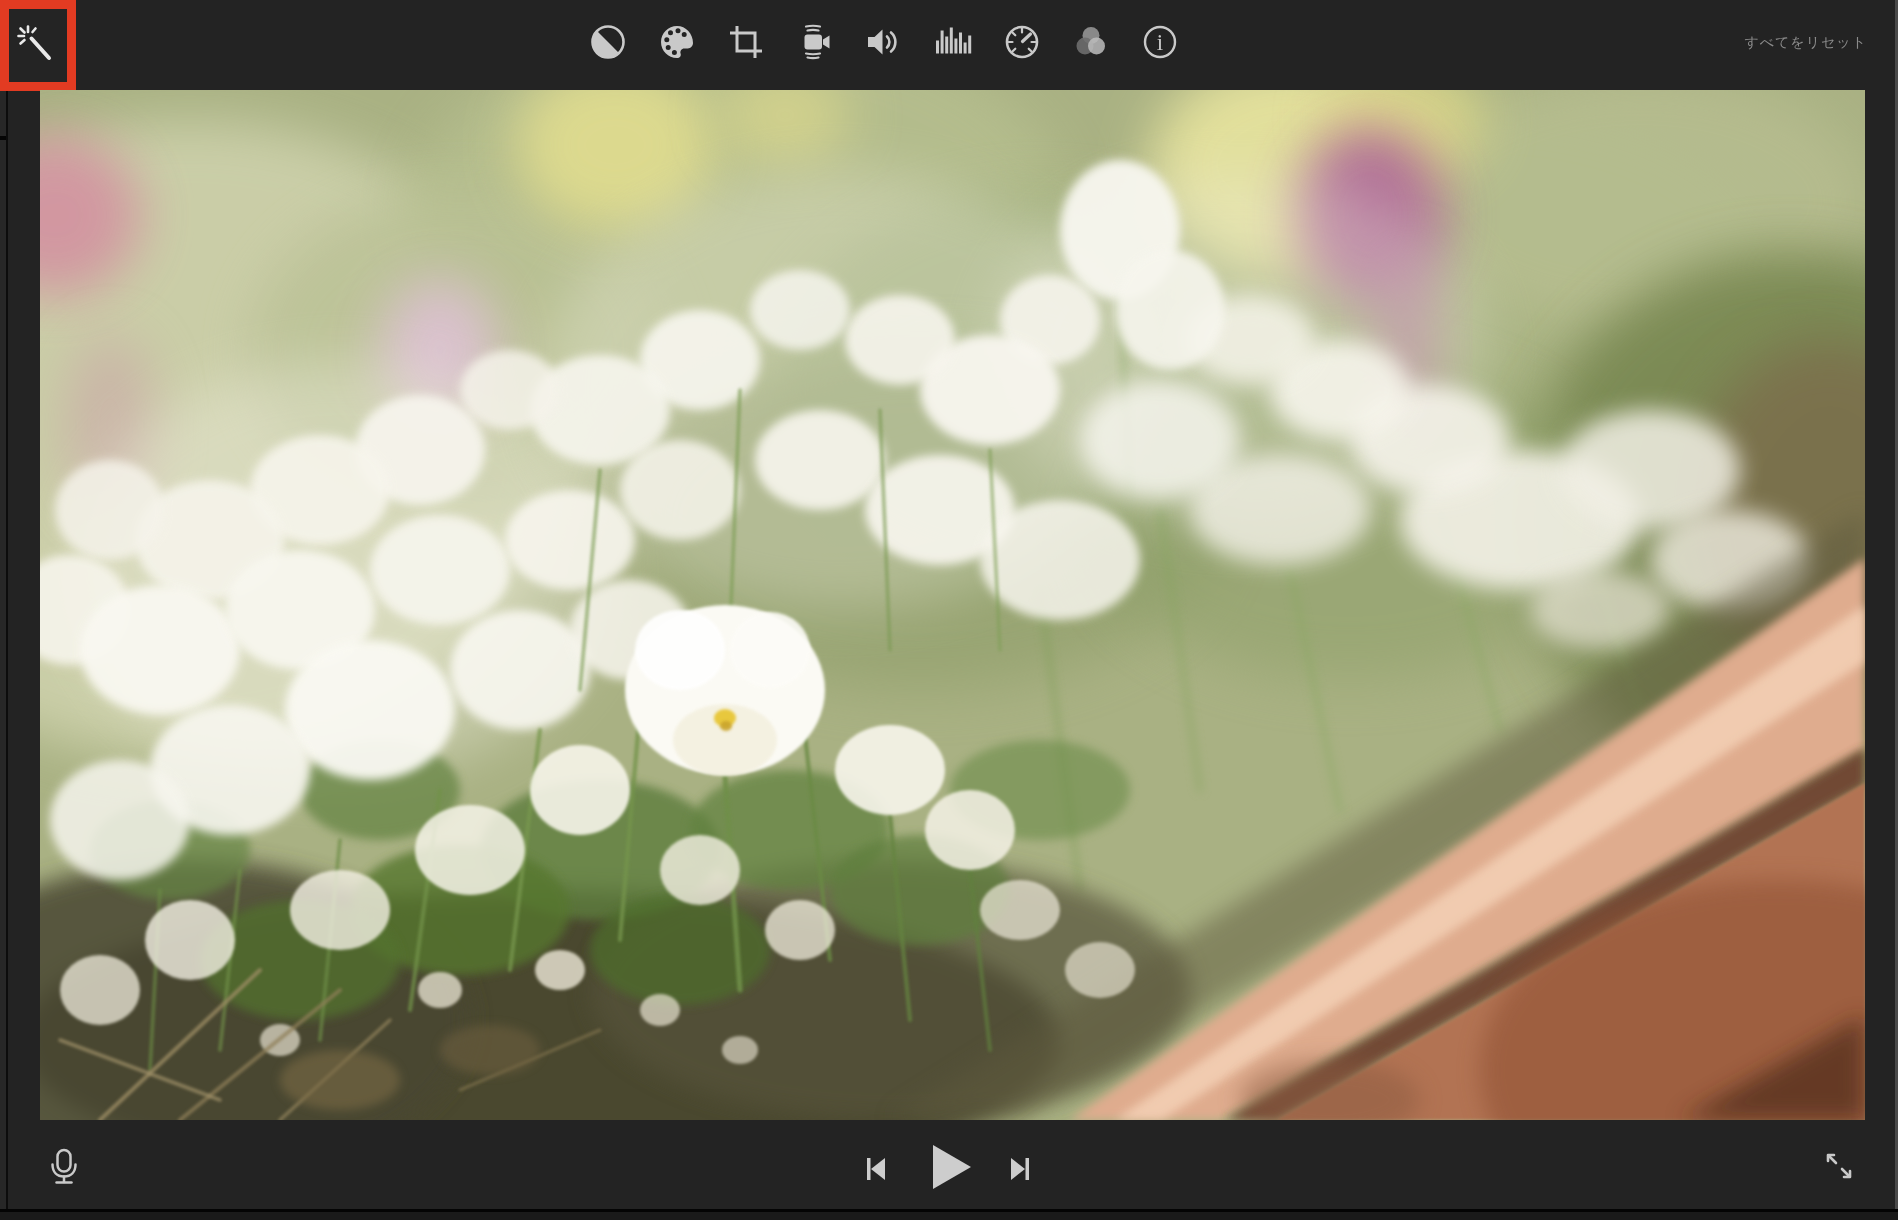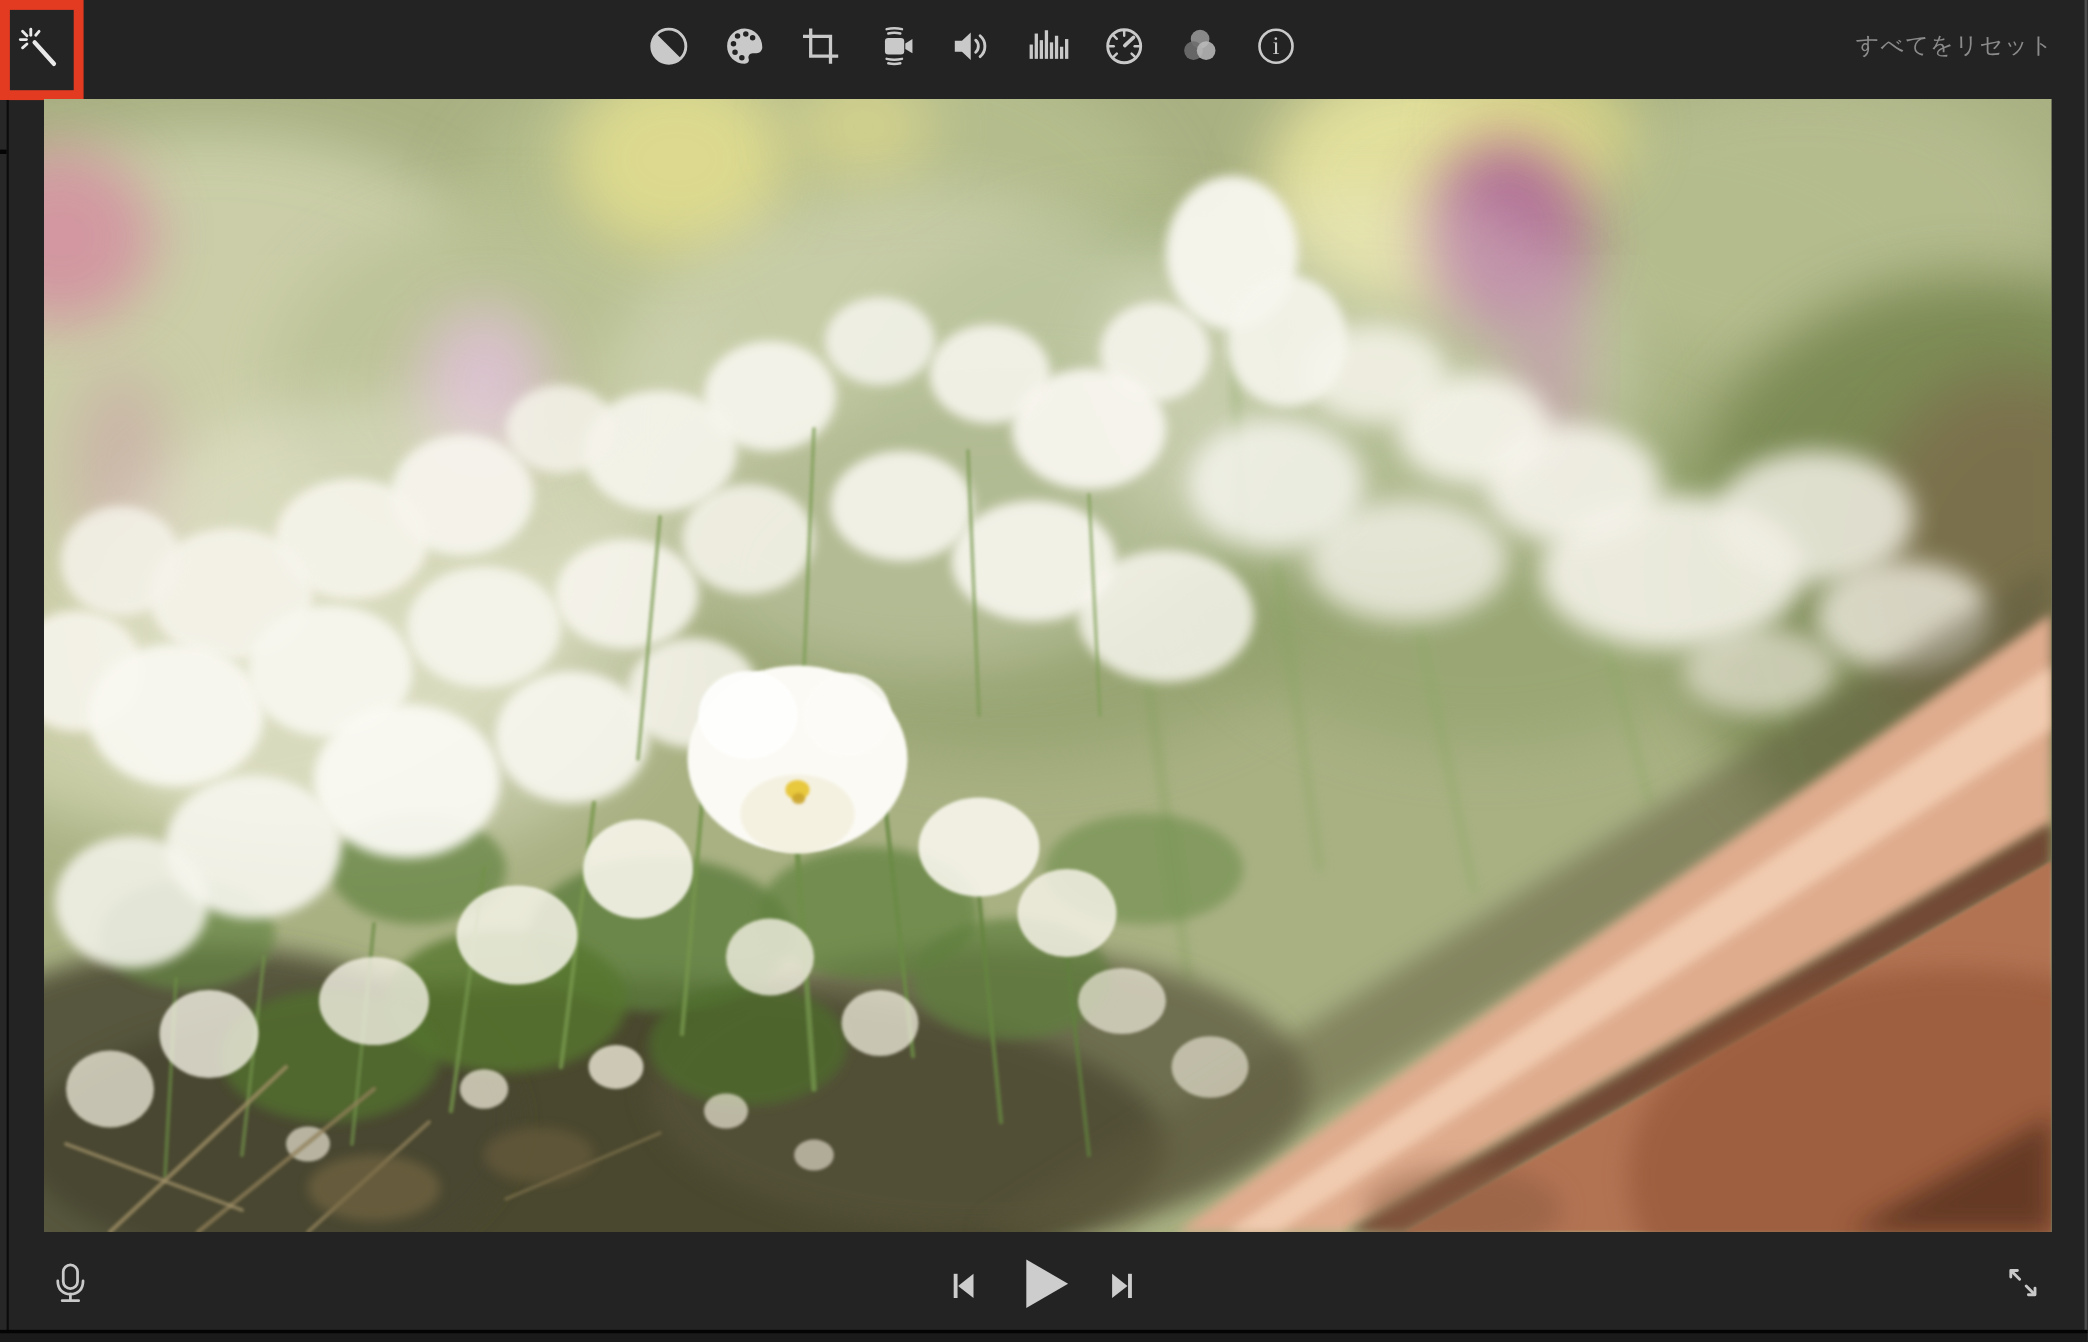--- a/index.html
+++ b/index.html
@@ -9,21 +9,21 @@
   .left-strip{position:absolute;left:0;top:91px;width:6px;height:1129px;background:#272727;
               border-right:2px solid #0c0c0c;}
   .left-tick{position:absolute;left:0;top:136px;width:6px;height:4px;background:#050505;}
   .right-strip{position:absolute;right:0;top:0;width:3px;height:1220px;background:#4a4a4a;}
   .bottom-strip{position:absolute;left:0;bottom:0;width:100%;height:8px;background:#1a1a1a;
                 border-top:3px solid #040404;}
   
   .toolbar-icons{position:absolute;left:587px;top:21px;display:flex;gap:27px;}
   .tool-btn{width:42px;height:42px;display:flex;align-items:center;justify-content:center;
             background:none;border:none;padding:0;cursor:pointer;}
-  .reset-btn{position:absolute;top:27px;right:25px;color:#8b8b8b;font-size:21px;line-height:28px;
+  .reset-btn{position:absolute;top:27px;right:25px;color:#8b8b8b;font-size:14px;line-height:28px;
              letter-spacing:1px;background:none;border:none;cursor:pointer;
              font-family:"Liberation Sans",sans-serif;}
   
   .highlight-box{position:absolute;left:0;top:0;width:76px;height:91px;box-sizing:border-box;
                  border:9px solid #e23b22;background:#242424;display:flex;align-items:center;
                  justify-content:center;}
   .wand-btn{width:46px;height:46px;background:none;border:none;padding:0;cursor:pointer;
             display:flex;align-items:center;justify-content:center;}
   
   .video-frame{position:absolute;left:40px;top:90px;width:1825px;height:1030px;

